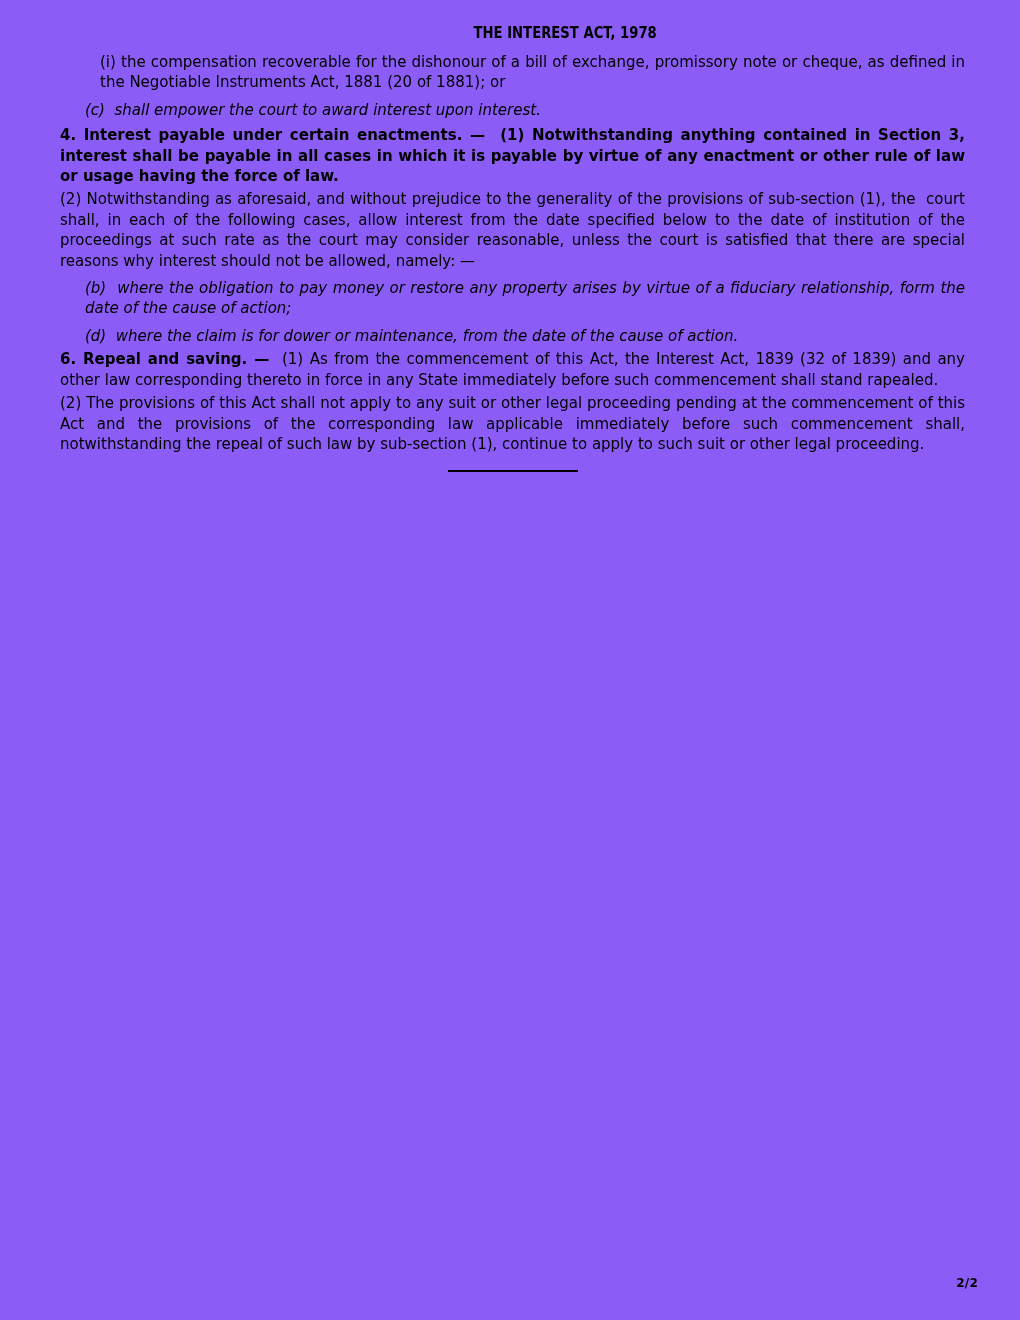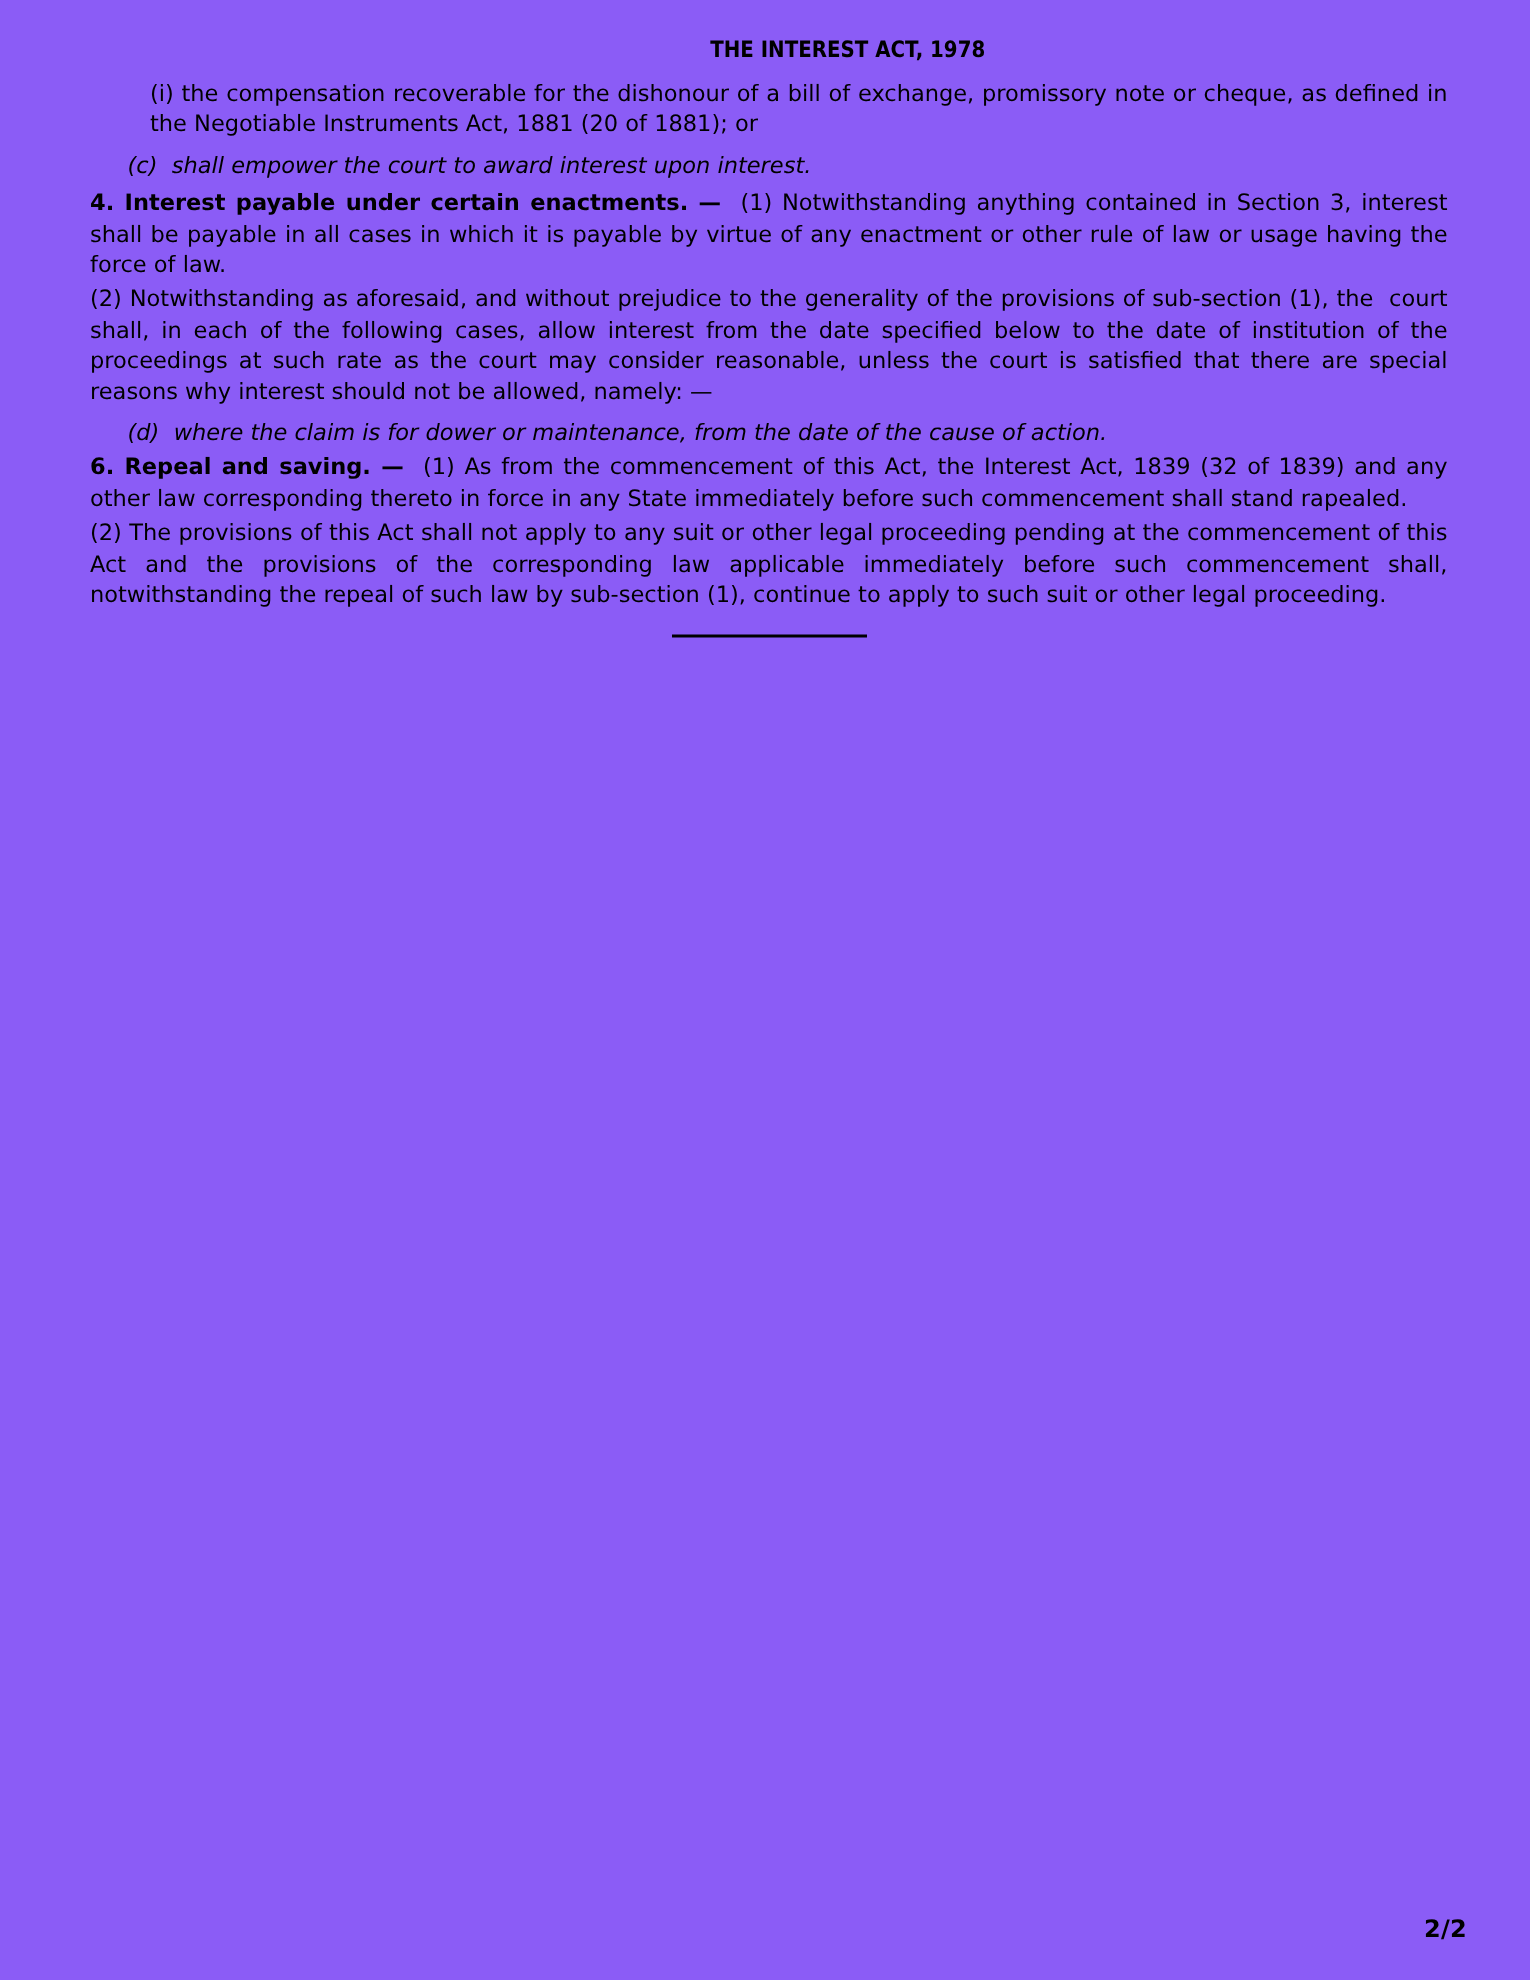--- a/index.html
+++ b/index.html
@@ -38,34 +38,34 @@
     transform-origin: center;
     white-space: nowrap;
   }
   p {
     margin: 0;
     line-height: 20.4px;
     text-align: justify;
   }
   p.indent1 { padding-left: 40px; margin-top: 8px; }
   p.indent2 { padding-left: 25px; margin-top: 7px; font-style: italic; }
-  p.section { margin-top: 5px; }
+  p.section { margin-top: 5px; font-weight: bold; }
   p.plain   { margin-top: 3px; }
   .end-rule {
     width: 130px;
     height: 0;
     border-top: 2px solid #000000;
     margin: 16px auto 0 auto;
   }
   .page-number {
     position: absolute;
     top: 1276px;
     right: 42px;
     font-weight: bold;
-    font-size: 16px;
+    font-size: 12px;
     letter-spacing: 0.2px;
   }
 </style>
 </head>
 <body>
 
 <div class="page">
   <div class="content">
 
     <div class="doc-title">
@@ -75,20 +75,21 @@
     <p class="indent1">(i) the compensation recoverable for the dishonour of a bill of exchange, promissory note or cheque, as defined in the Negotiable Instruments Act, 1881 (20 of 1881); or</p>
 
 
     <p class="indent2">(c)&nbsp; shall empower the court to award interest upon interest.</p>
 
     <p class="section"><b>4. Interest payable under certain enactments. —</b><span>&nbsp; (1) Notwithstanding anything contained in Section 3, interest shall be payable in all cases in which it is payable by virtue of any enactment or other rule of law or usage having the force of law.</span></p>
 
     <p class="plain">(2) Notwithstanding as aforesaid, and without prejudice to the generality of the provisions of sub-section (1), the &nbsp;court shall, in each of the following cases, allow interest from the date specified below to the date of institution of the proceedings at such rate as the court may consider reasonable, unless the court is satisfied that there are special reasons why interest should not be allowed, namely: —</p>
 
 
+    <p class="indent2">(b)&nbsp; where the obligation to pay money or restore any property arises by virtue of a fiduciary relationship, form the date of the cause of action;</p>
 
 
     <p class="indent2">(d)&nbsp; where the claim is for dower or maintenance, from the date of the cause of action.</p>
 
 
     <p class="plain"><b>6. Repeal and saving. —</b><span>&nbsp; (1) As from the commencement of this Act, the Interest Act, 1839 (32 of 1839) and any other law corresponding thereto in force in any State immediately before such commencement shall stand rapealed.</span></p>
 
     <p class="plain">(2) The provisions of this Act shall not apply to any suit or other legal proceeding pending at the commencement of this Act and the provisions of the corresponding law applicable immediately before such commencement shall, notwithstanding the repeal of such law by sub-section (1), continue to apply to such suit or other legal proceeding.</p>
 
 

